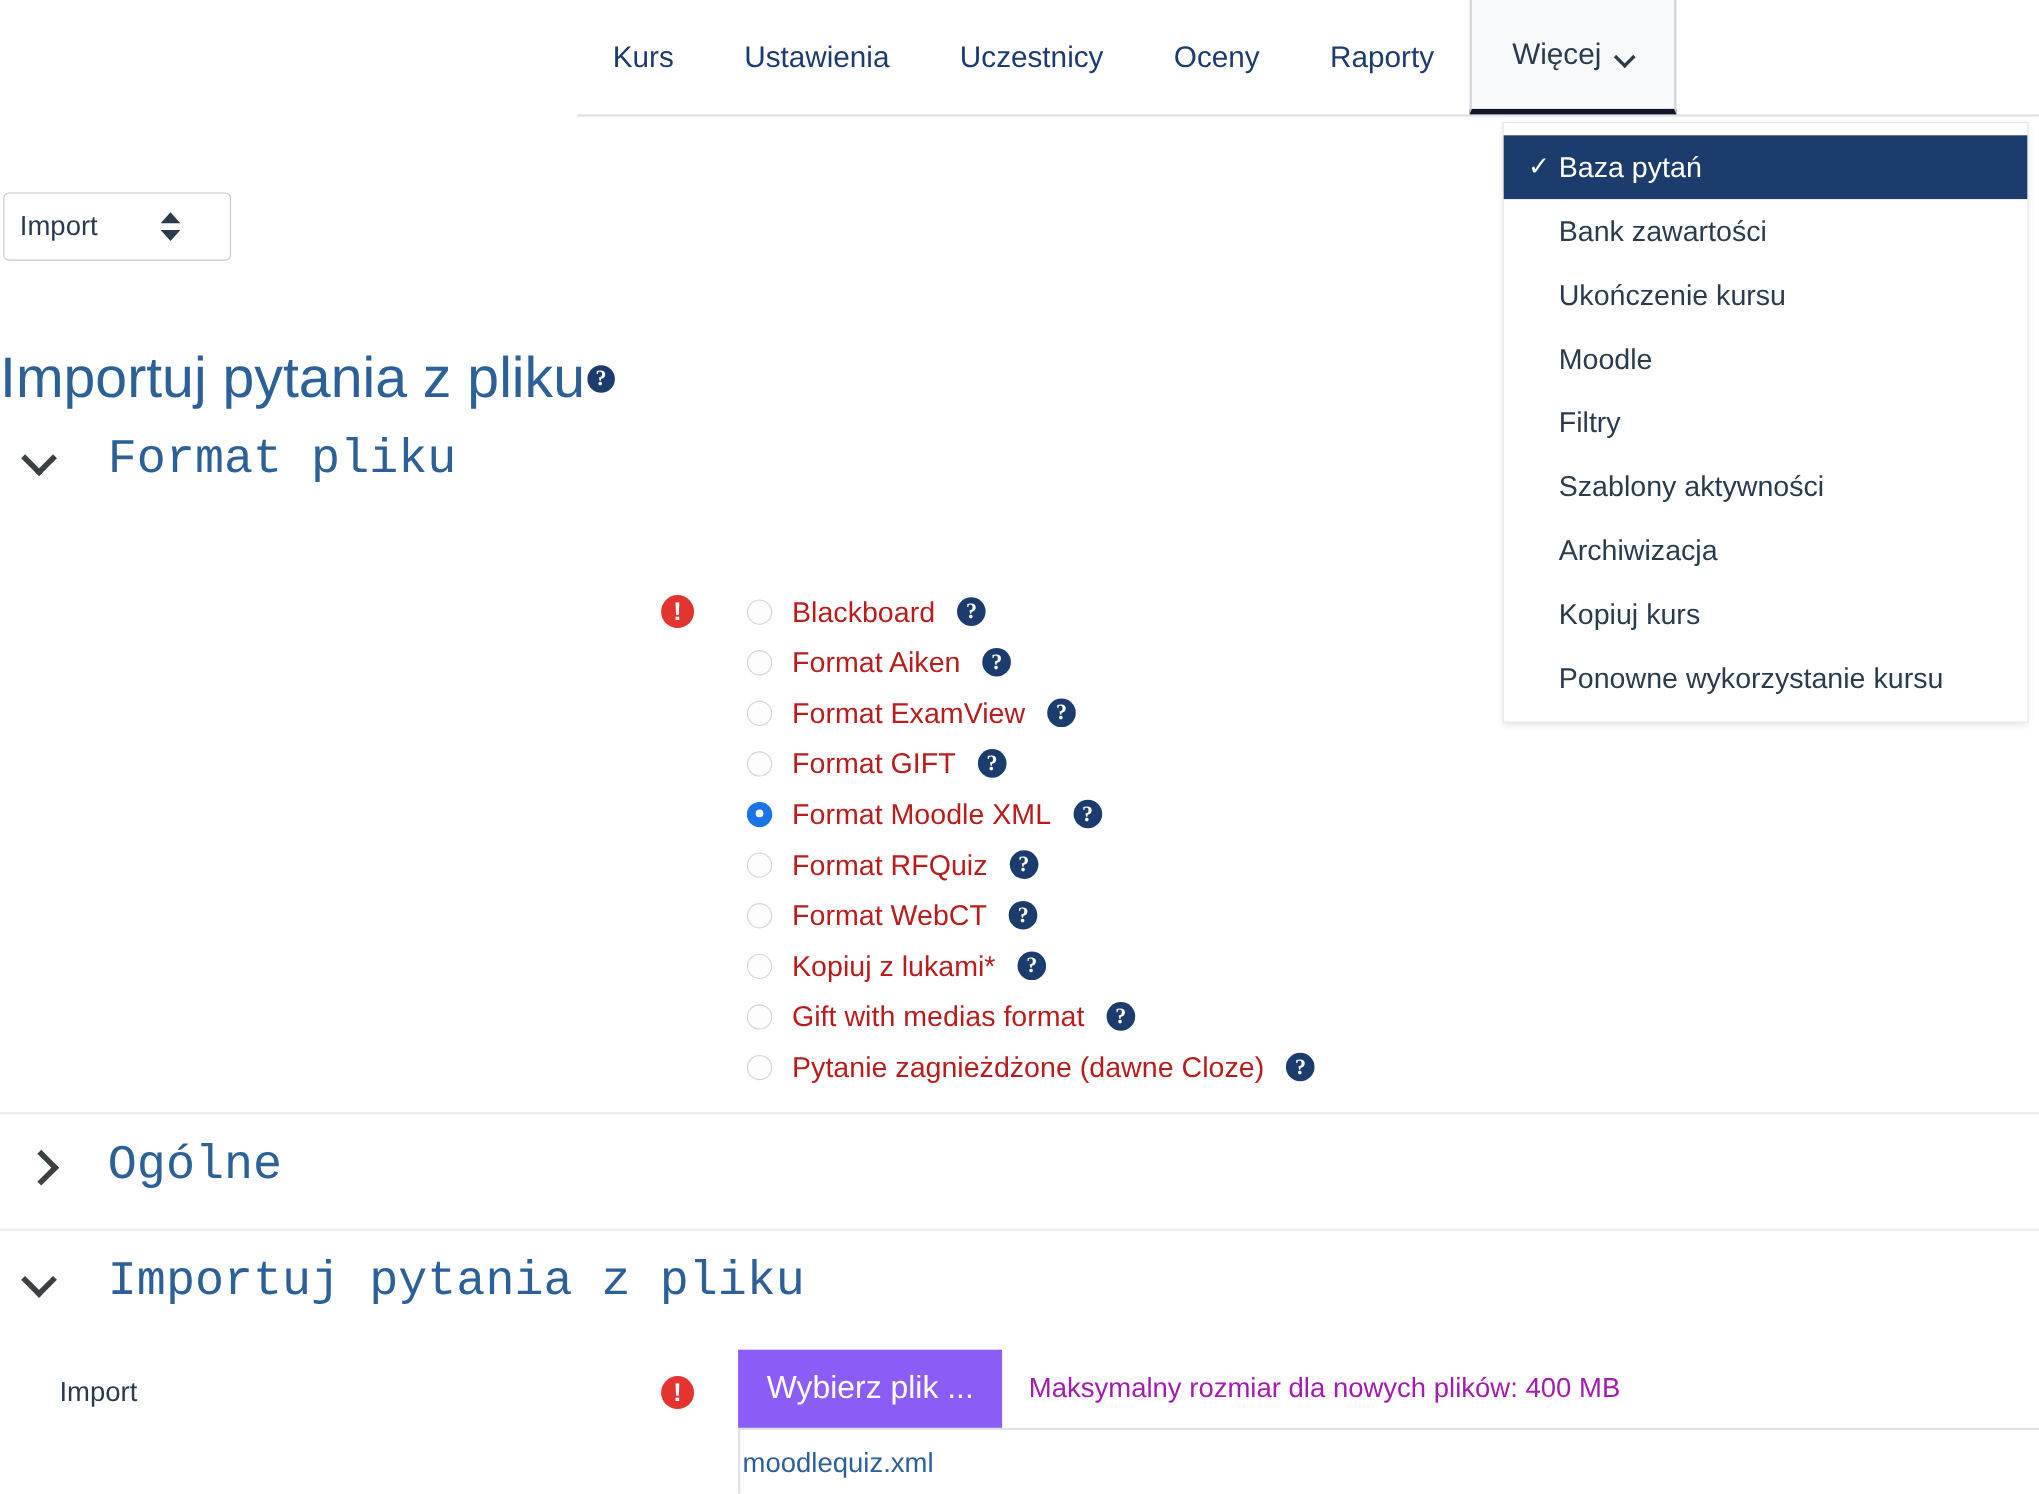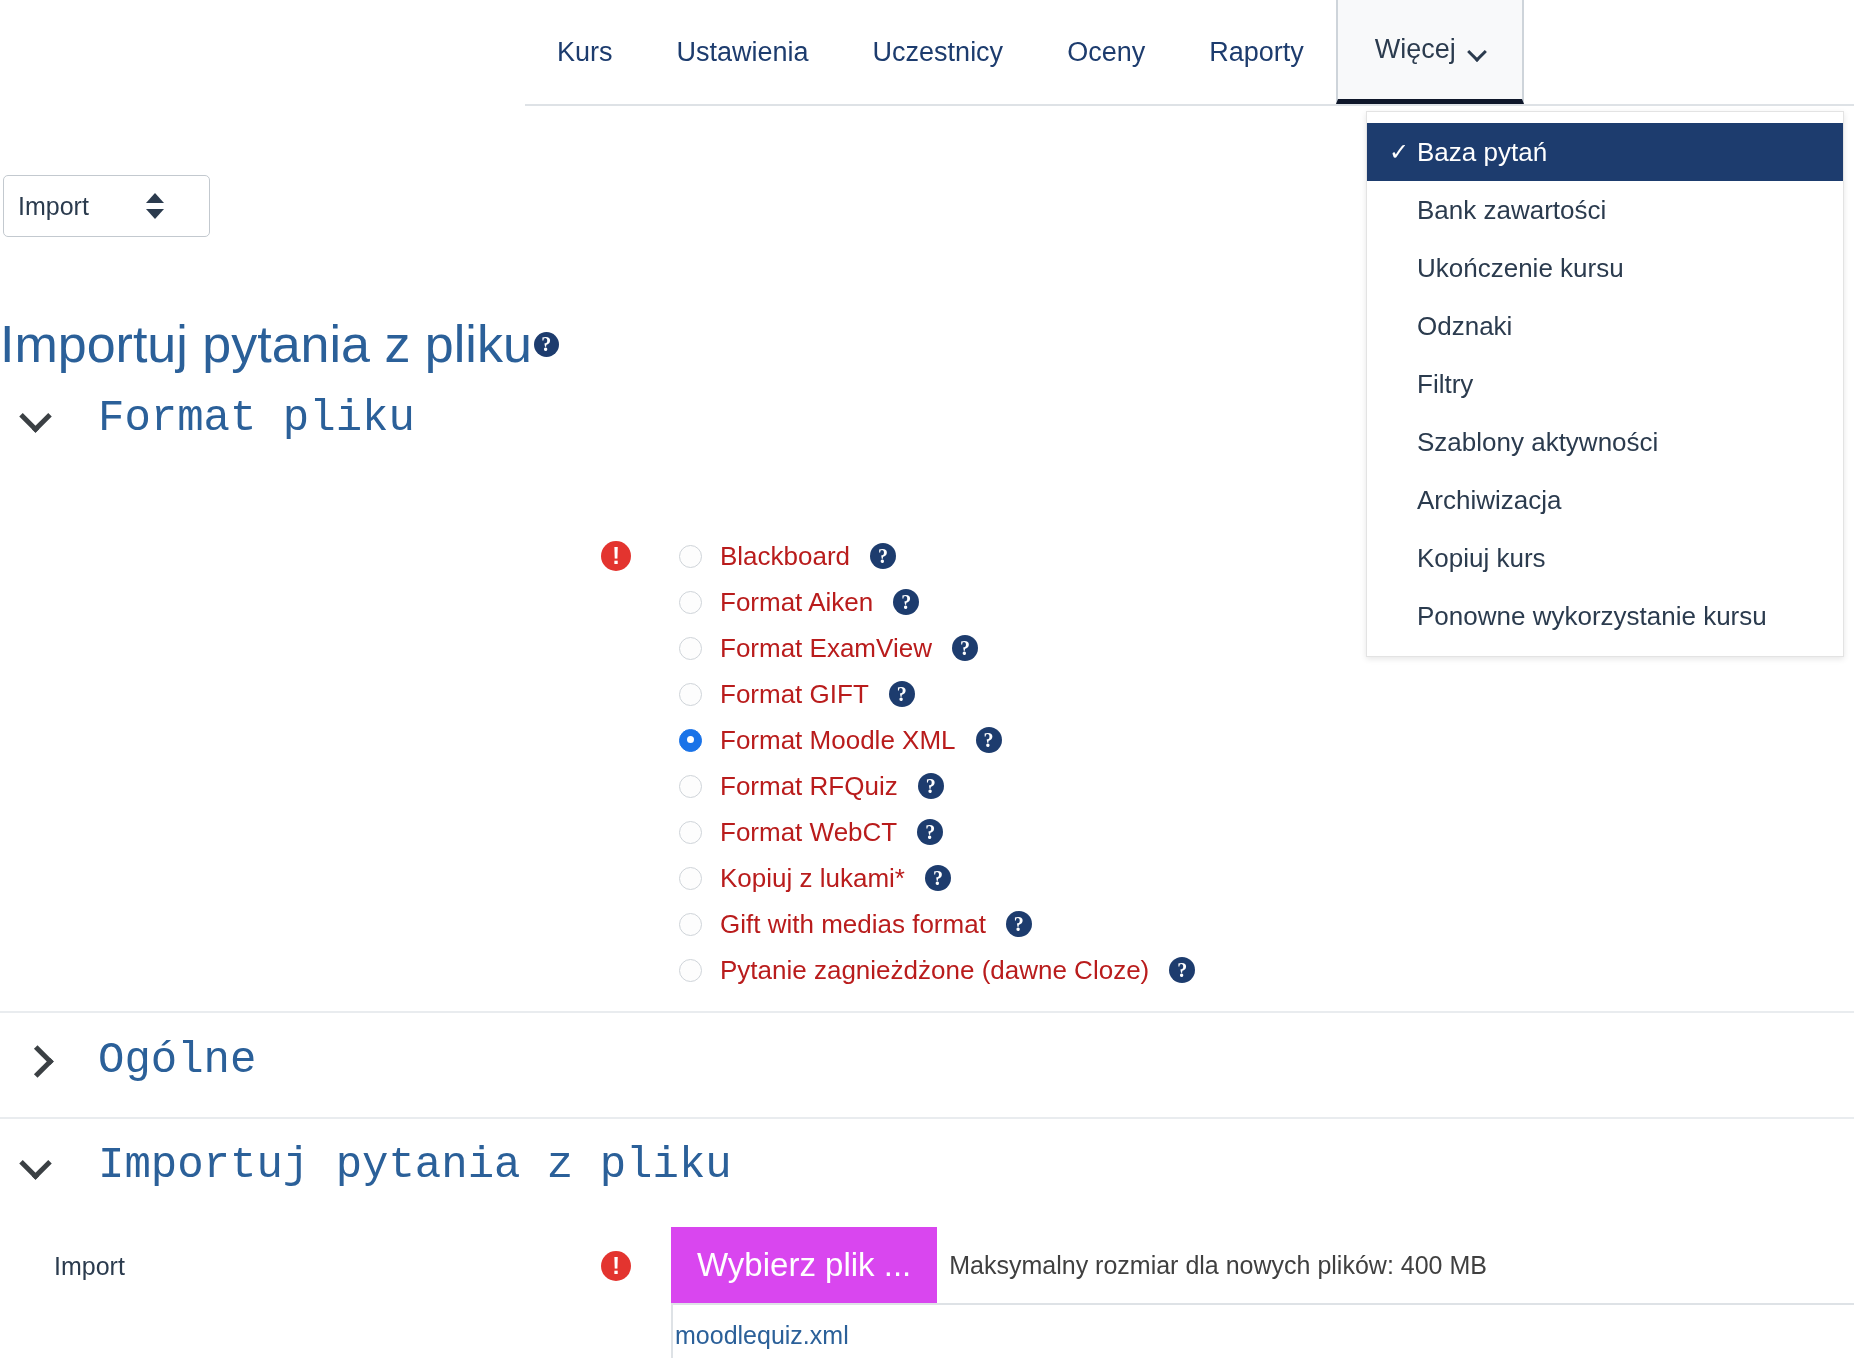--- a/index.html
+++ b/index.html
@@ -274,36 +274,37 @@
     position: absolute;
     left: 671px; top: 1227px;
     width: 1183px;
   }
   .file-top {
     display: flex;
     align-items: stretch;
     border-bottom: 2px solid #dee2e6;
   }
   .choose-btn {
-    background: #d946ef;
+    background: #8b5cf6;
     color: #ffffff;
-    font-size: 33px;
+    font-size: 29px;
     padding: 19px 26px;
     white-space: nowrap;
     cursor: pointer;
     display: flex;
     align-items: center;
   }
   .maxsize {
     font-size: 25px;
-    color: #404040;
+    color: #a21caf;
     display: flex;
     align-items: center;
     padding-left: 12px;
     white-space: nowrap;
+    margin-left: 12px;
   }
   .file-area {
     border-left: 2px solid #dee2e6;
     padding: 16px 0 0 2px;
     min-height: 66px;
   }
   .file-name {
     font-size: 25px;
     color: #2b6099;
     cursor: pointer;
@@ -347,21 +348,21 @@
     <div class="dd-item">
       <span class="dd-check">✓</span>
       <span class="dd-label">Bank zawartości</span>
     </div>
     <div class="dd-item">
       <span class="dd-check">✓</span>
       <span class="dd-label">Ukończenie kursu</span>
     </div>
     <div class="dd-item">
       <span class="dd-check">✓</span>
-      <span class="dd-label">Odznaki</span>
+      <span class="dd-label">Moodle</span>
     </div>
     <div class="dd-item">
       <span class="dd-check">✓</span>
       <span class="dd-label">Filtry</span>
     </div>
     <div class="dd-item">
       <span class="dd-check">✓</span>
       <span class="dd-label">Szablony aktywności</span>
     </div>
     <div class="dd-item">

